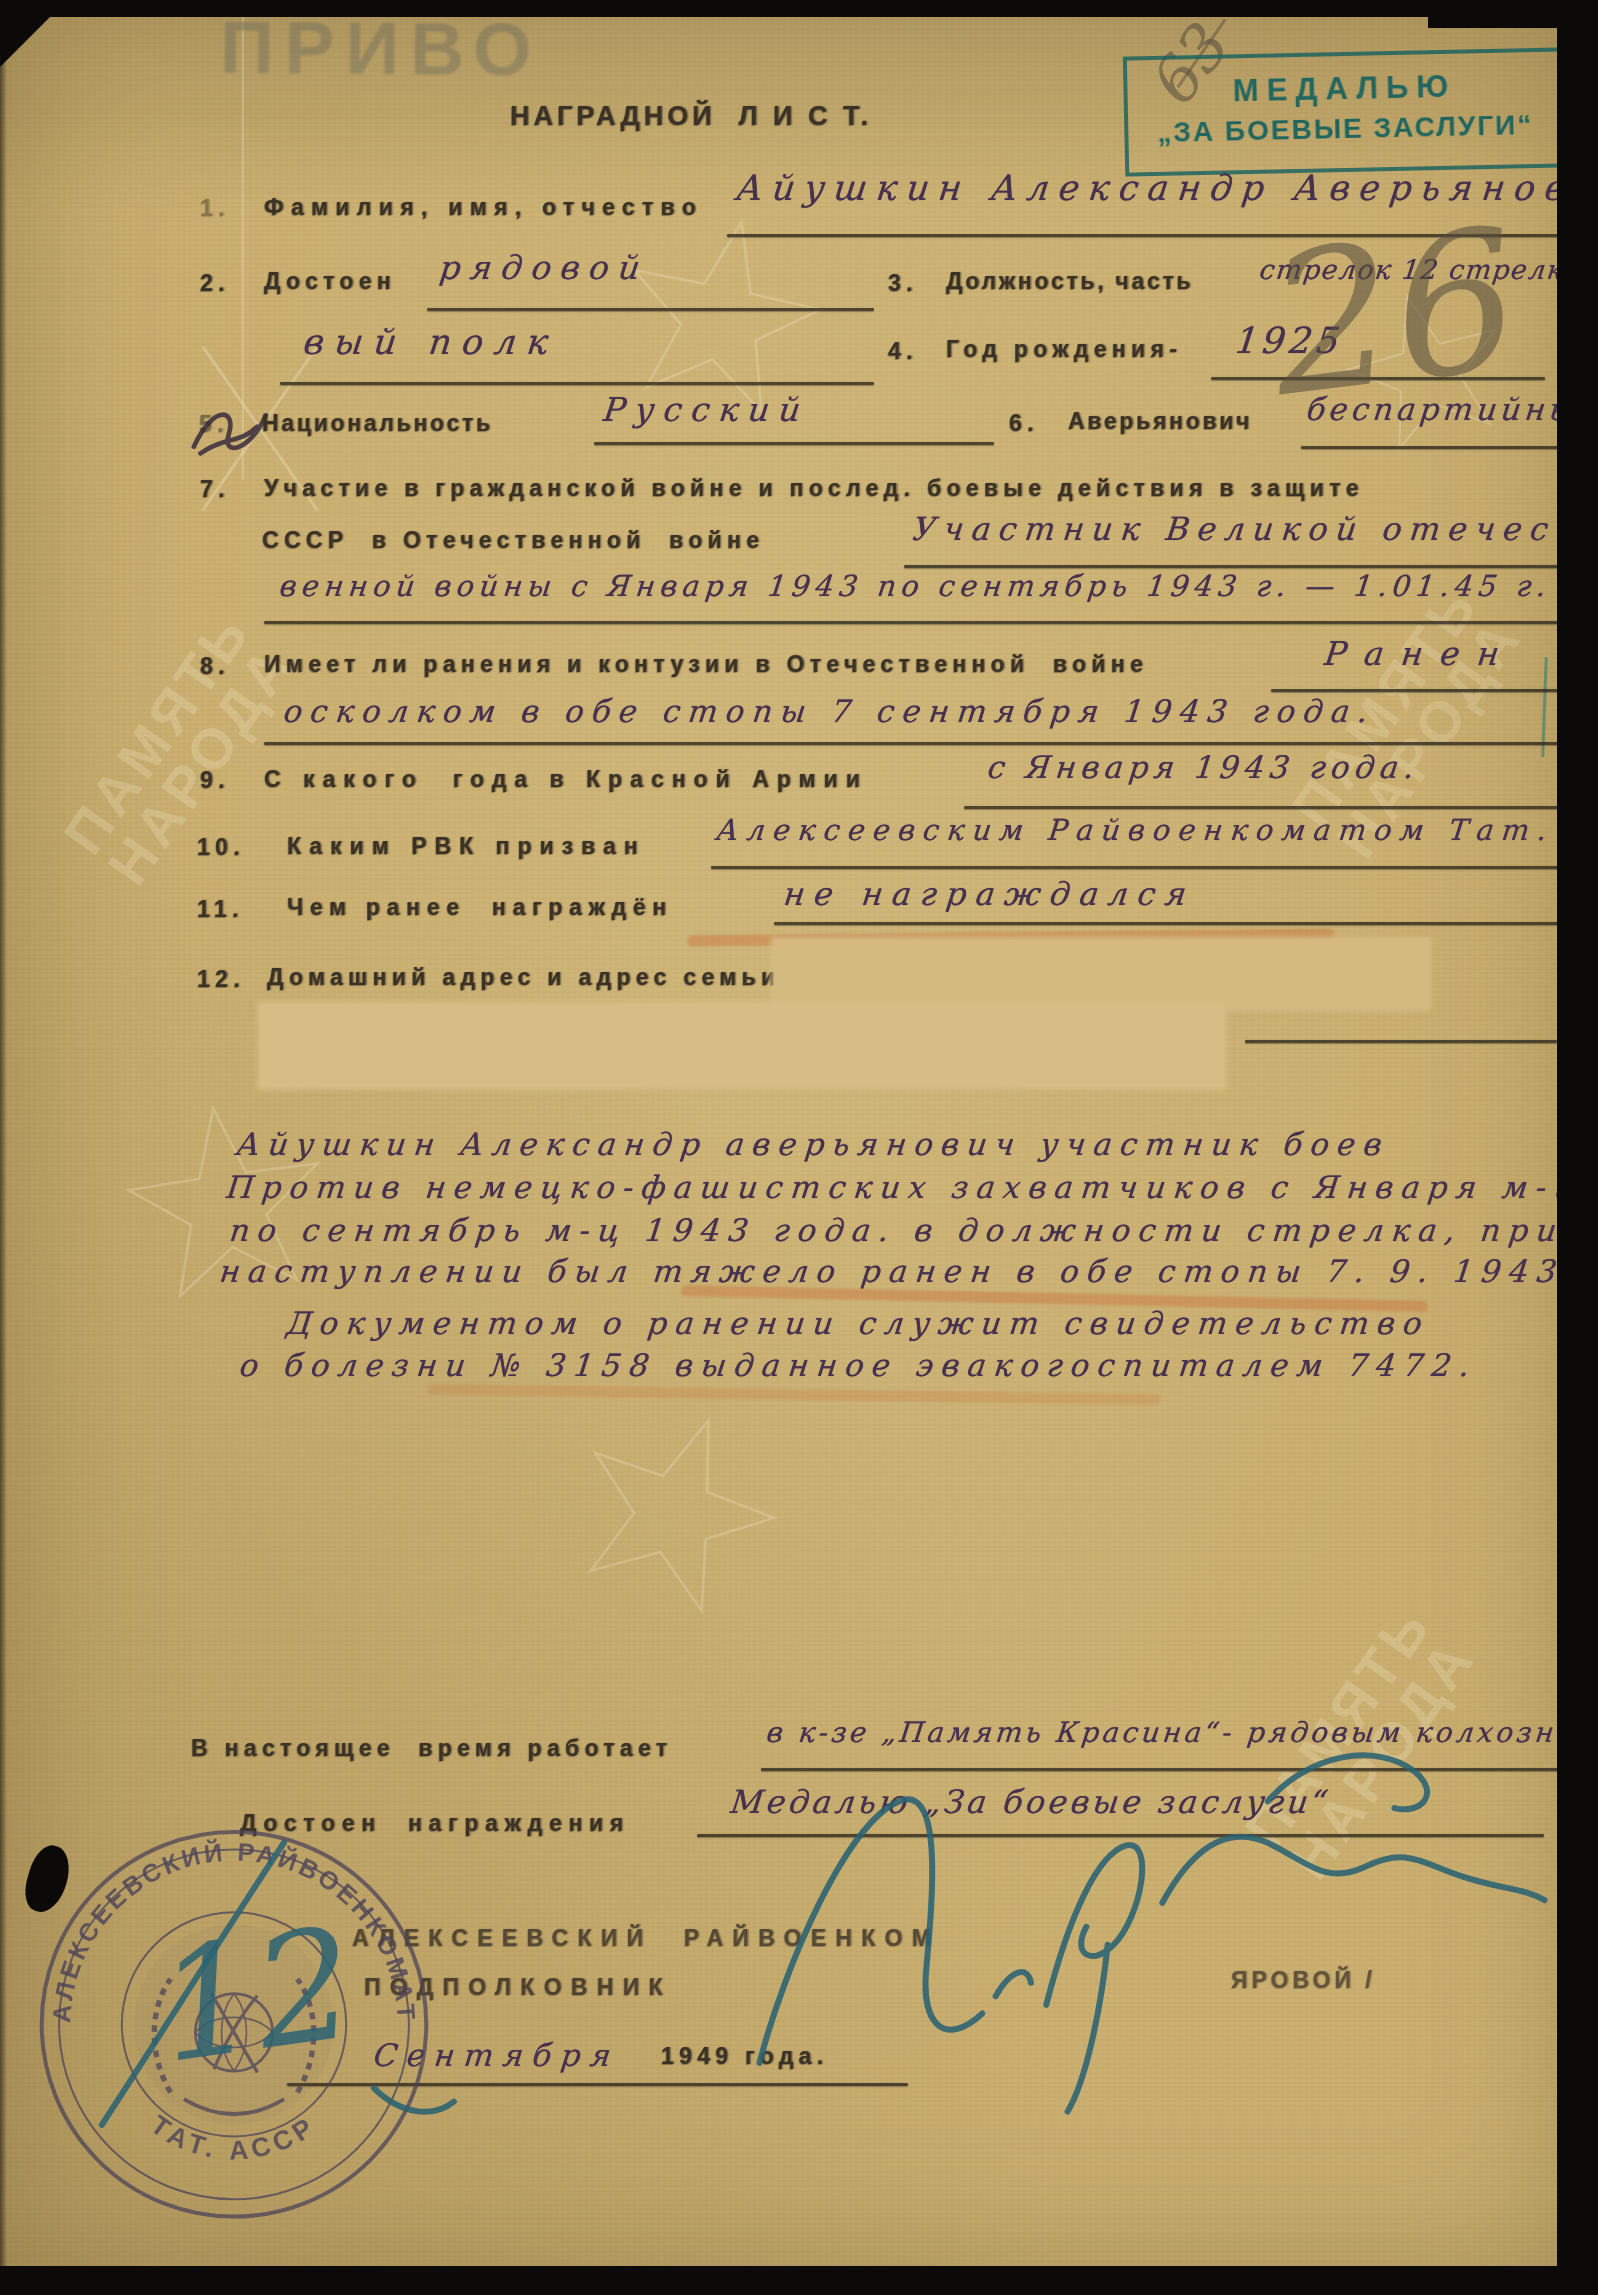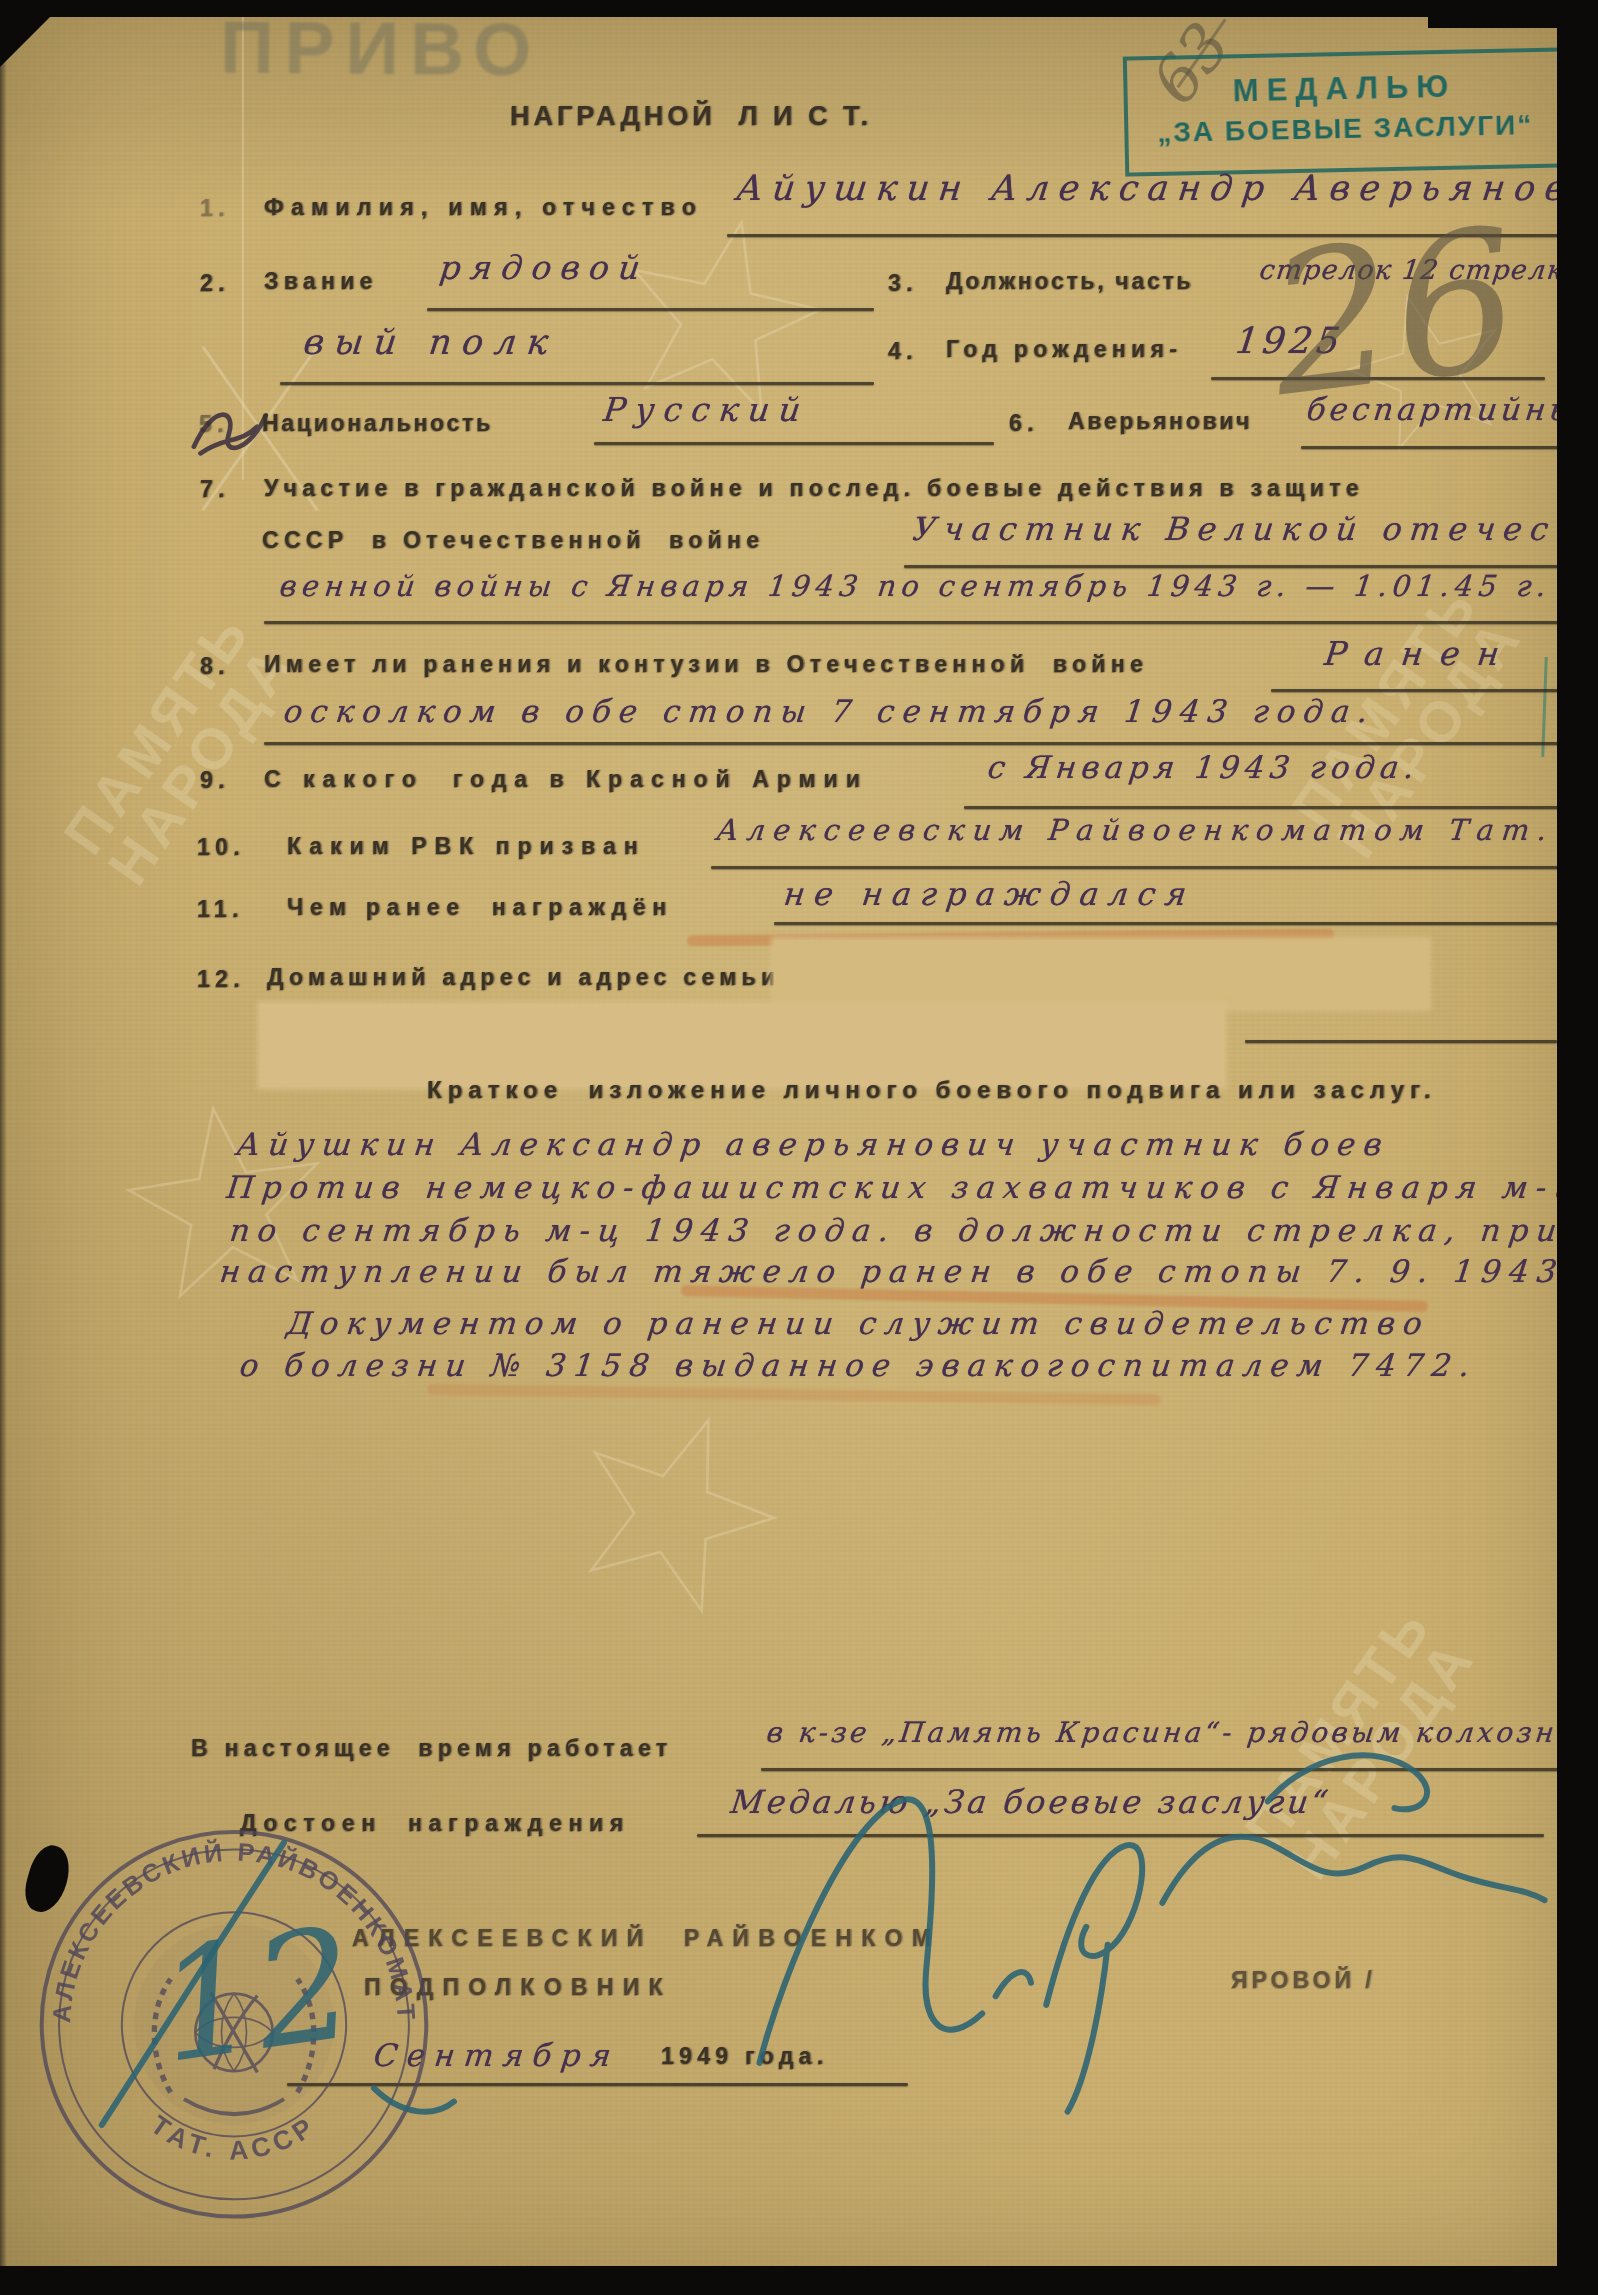--- a/index.html
+++ b/index.html
@@ -68,21 +68,21 @@
   </div>
 
   <div class="t" style="left:510px;top:101px;font-size:27px;letter-spacing:4px;">НАГРАДНОЙ  Л И С Т.</div>
 
   <div class="t" style="left:200px;top:195px;opacity:.45;">1.</div>
   <div class="t" style="left:264px;top:194px;letter-spacing:7.3px;">Фамилия, имя, отчество</div>
   <div class="h" style="left:737px;top:168px;font-size:35px;letter-spacing:9.3px;">Айушкин Александр Аверьянович</div>
   <div class="ul" style="left:727px;top:234px;width:831px;"></div>
 
   <div class="t" style="left:200px;top:270px;">2.</div>
-  <div class="t" style="left:264px;top:268px;">Звание</div>
+  <div class="t" style="left:264px;top:268px;">Достоен</div>
   <div class="h" style="left:440px;top:248px;font-size:33px;letter-spacing:9.3px;">рядовой</div>
   <div class="ul" style="left:427px;top:308px;width:447px;"></div>
   <div class="t" style="left:888px;top:270px;">3.</div>
   <div class="t" style="left:946px;top:268px;letter-spacing:2.7px;">Должность, часть</div>
   <div class="h" style="left:1260px;top:254px;font-size:27px;letter-spacing:1.3px;">стрелок 12 стрелко-</div>
   <div class="h" style="left:304px;top:322px;font-size:35px;letter-spacing:10.7px;">вый полк</div>
   <div class="ul" style="left:280px;top:382px;width:594px;"></div>
   <div class="t" style="left:888px;top:338px;">4.</div>
   <div class="t" style="left:946px;top:336px;">Год рождения-</div>
   <div class="h" style="left:1236px;top:320px;font-size:36px;letter-spacing:4px;">1925</div>
@@ -133,21 +133,20 @@
   <div class="h" style="left:784px;top:875px;font-size:32px;letter-spacing:9.3px;">не награждался</div>
   <div class="ul" style="left:774px;top:922px;width:791px;"></div>
   <div class="om" style="left:687px;top:932px;width:647px;transform:rotate(-.6deg);"></div>
 
   <div class="t" style="left:197px;top:966px;">12.</div>
   <div class="t" style="left:267px;top:964px;">Домашний адрес и адрес семьи</div>
   <div class="red" style="left:774px;top:940px;width:654px;height:68px;background:#d4ba7e;"></div>
   <div class="red" style="left:260px;top:1004px;width:964px;height:83px;background:#d7bd85;"></div>
   <div class="ul" style="left:1245px;top:1040px;width:312px;"></div>
 
-  <div class="t" style="left:427px;top:1076px;font-size:24px;letter-spacing:6px;">Краткое  изложение личного боевого подвига или заслуг.</div>
 
   <div class="h" style="left:237px;top:1126px;letter-spacing:8px;">Айушкин Александр аверьянович участник боев</div>
   <div class="h" style="left:227px;top:1169px;letter-spacing:8px;">Против немецко-фашистских захватчиков с Января м-ца</div>
   <div class="h" style="left:230px;top:1212px;letter-spacing:8px;">по сентябрь м-ц 1943 года. в должности стрелка, при</div>
   <div class="h" style="left:220px;top:1253px;letter-spacing:8px;">наступлении был тяжело ранен в обе стопы 7. 9. 1943 г.</div>
   <div class="om" style="left:681px;top:1293px;width:747px;transform:rotate(1.2deg);"></div>
   <div class="h" style="left:287px;top:1305px;letter-spacing:8px;">Документом о ранении служит свидетельство</div>
   <div class="h" style="left:240px;top:1347px;letter-spacing:8px;">о болезни № 3158 выданное эвакогоспиталем 7472.</div>
   <div class="om" style="left:427px;top:1389px;width:734px;opacity:.55;transform:rotate(.8deg);"></div>
 

